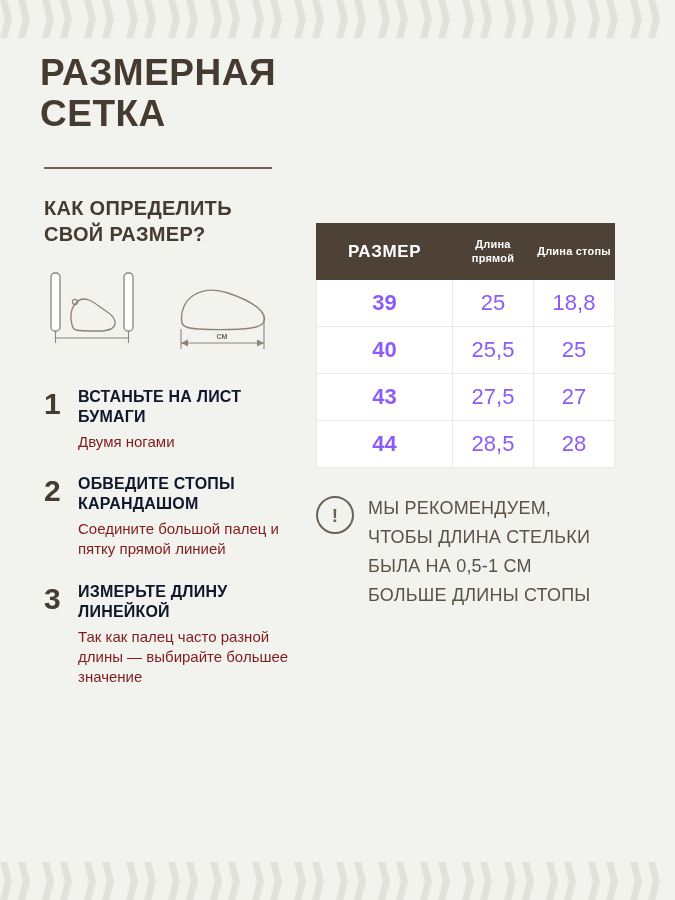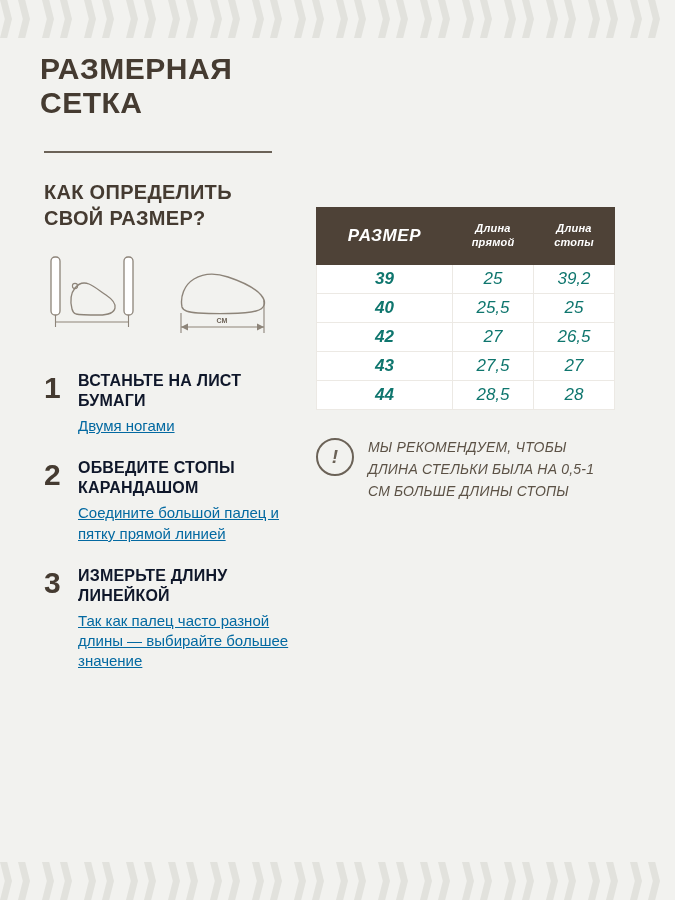--- a/index.html
+++ b/index.html
@@ -52,42 +52,41 @@
 
   
   .page {
     position: absolute;
     inset: 0;
     padding: 52px 40px 46px 40px;
     box-sizing: border-box;
   }
 
   .title {
-    font-size: 30px;
+    font-size: 37px;
     line-height: 1.12;
     font-weight: bold;
     letter-spacing: 0.5px;
     color: #453b31;
     margin: 0;
     width: 300px;
   }
 
   .content {
     display: flex;
     gap: 8px;
     margin-top: 10px;
   }
   .col-left {
     width: 268px;
     flex: 0 0 268px;
   }
   .col-right {
     flex: 1 1 auto;
     padding-top: 78px;
-    font-style: italic;
   }
 
   .divider {
     width: 228px;
     height: 2px;
     background: #6b6257;
     margin: 22px 0 26px 4px;
   }
 
   .subtitle {
@@ -126,24 +125,23 @@
   .step-head {
     font-size: 16px;
     font-weight: bold;
     line-height: 1.25;
     color: #0f172a;
     letter-spacing: 0.2px;
   }
   .step-text {
     font-size: 15px;
     line-height: 1.35;
-    color: #0369a1;
+    color: #7f1d1d;
     margin-top: 5px;
     max-width: 215px;
-    text-decoration: underline;
   }
 
   
   table.size-table {
     border-collapse: collapse;
     width: 283px;
     background: #ffffff;
     table-layout: fixed;
   }
   table.size-table th,
@@ -164,23 +162,23 @@
     letter-spacing: 0.6px;
     width: 131px;
   }
   th.h-sub {
     font-size: 11px;
     line-height: 1.25;
     letter-spacing: 0.2px;
     width: 76px;
   }
   table.size-table tbody td {
-    padding: 4px 2px;
-    font-size: 17px;
-    color: #0f766e;
+    padding: 10px 2px;
+    font-size: 22px;
+    color: #8b5cf6;
     background: #fff;
   }
   td.c-size { font-weight: bold; font-size: 18px; }
 
   
   .note {
     display: flex;
     gap: 14px;
     margin-top: 26px;
     align-items: flex-start;
@@ -194,21 +192,21 @@
     display: flex;
     align-items: center;
     justify-content: center;
     font-size: 19px;
     font-weight: bold;
     color: #6b6257;
     line-height: 1;
     margin-top: 2px;
   }
   .note-text {
-    font-size: 14px;
+    font-size: 18px;
     line-height: 1.6;
     color: #5c5246;
     letter-spacing: 0.2px;
     max-width: 232px;
   }
 </style>
 </head>
 <body>
 
 <div class="band top">
@@ -300,31 +298,26 @@
           <tr>
             <th class="h-main">РАЗМЕР</th>
             <th class="h-sub">Длина прямой</th>
             <th class="h-sub">Длина стопы</th>
           </tr>
         </thead>
         <tbody>
           <tr>
             <td class="c-size">39</td>
             <td>25</td>
-            <td>39,2</td>
+            <td>18,8</td>
           </tr>
           <tr>
             <td class="c-size">40</td>
             <td>25,5</td>
             <td>25</td>
-          </tr>
-          <tr>
-            <td class="c-size">42</td>
-            <td>27</td>
-            <td>26,5</td>
           </tr>
           <tr>
             <td class="c-size">43</td>
             <td>27,5</td>
             <td>27</td>
           </tr>
           <tr>
             <td class="c-size">44</td>
             <td>28,5</td>
             <td>28</td>

